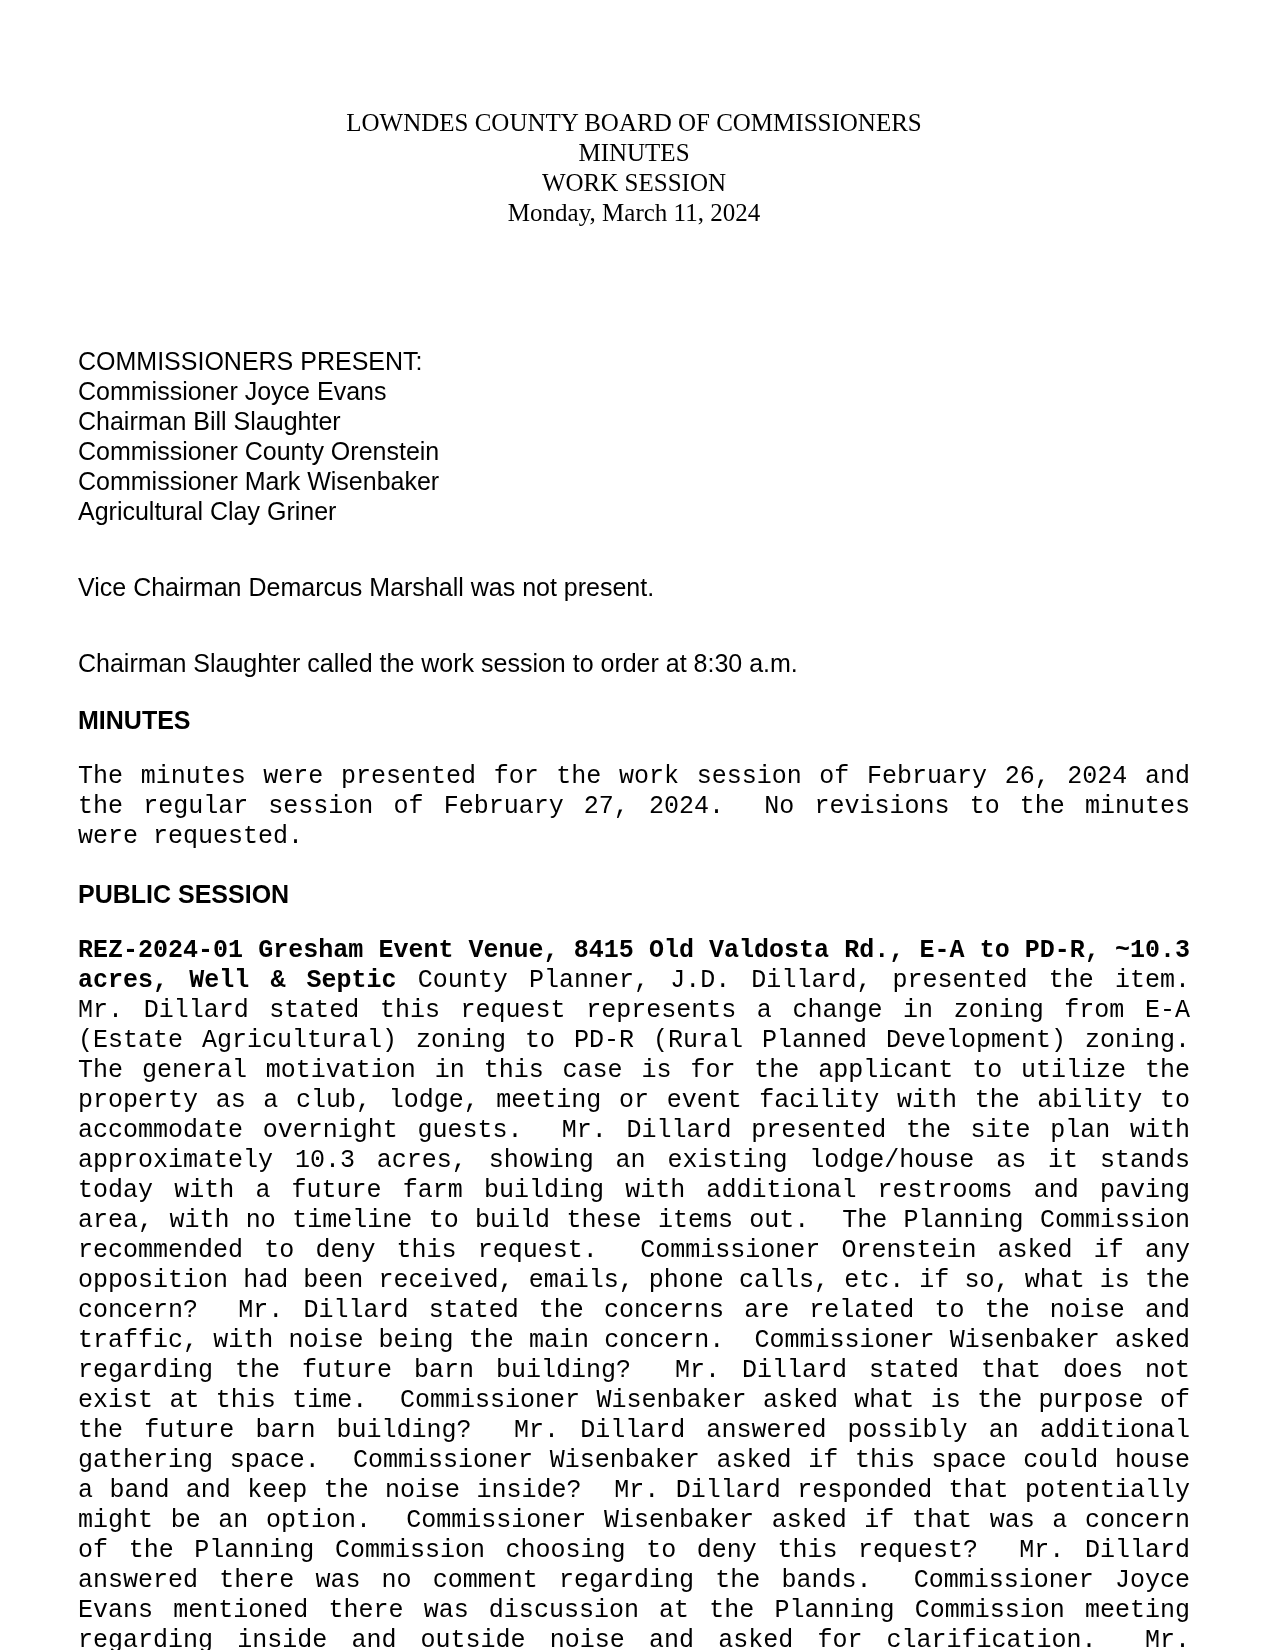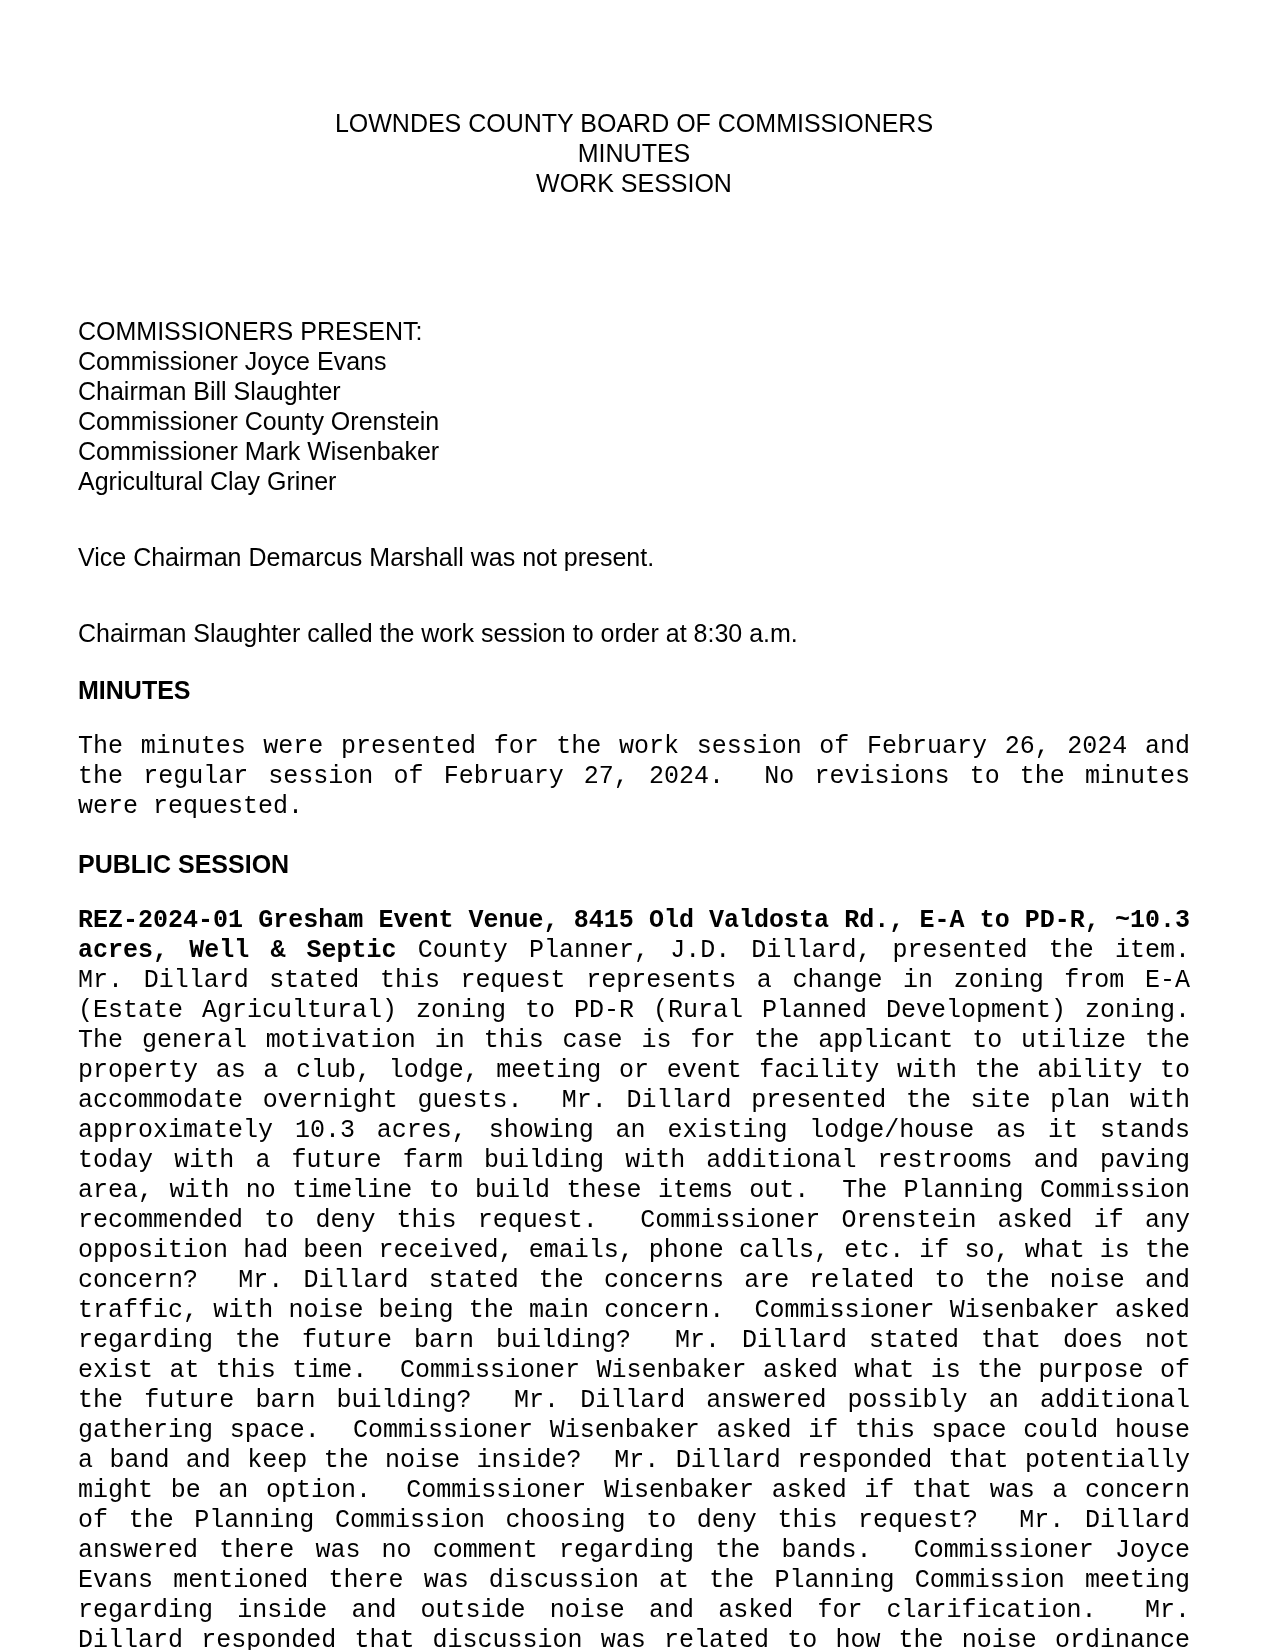--- a/index.html
+++ b/index.html
@@ -13,36 +13,37 @@
   .page {
     box-sizing: border-box;
     width: 1275px;
     height: 1650px;
     padding: 108px 85px 0 78px;
     font-size: 25px;
     line-height: 30px;
     overflow: hidden;
   }
   p, div { margin: 0; }
-  .center { text-align: center; }
+  .center { text-align: center; font-family: Liberation Serif, serif; }
   .bold { font-weight: bold; }
   .justify { text-align: justify; white-space: pre-wrap; font-family: Liberation Mono, monospace; }
   .gap-xl { margin-top: 118px; }
   .gap    { margin-top: 46px; }
   .gap-sm { margin-top: 27px; }
 </style>
 </head>
 <body>
 
 <div class="page">
 
   <div class="center">
     <div>LOWNDES COUNTY BOARD OF COMMISSIONERS</div>
     <div>MINUTES</div>
     <div>WORK SESSION</div>
+    <div>Monday, March 11, 2024</div>
   </div>
 
   <div class="gap-xl">
     <div>COMMISSIONERS PRESENT:</div>
     <div>Commissioner Joyce Evans</div>
     <div>Chairman Bill Slaughter</div>
     <div>Commissioner County Orenstein</div>
     <div>Commissioner Mark Wisenbaker</div>
     <div>Agricultural Clay Griner</div>
   </div>

